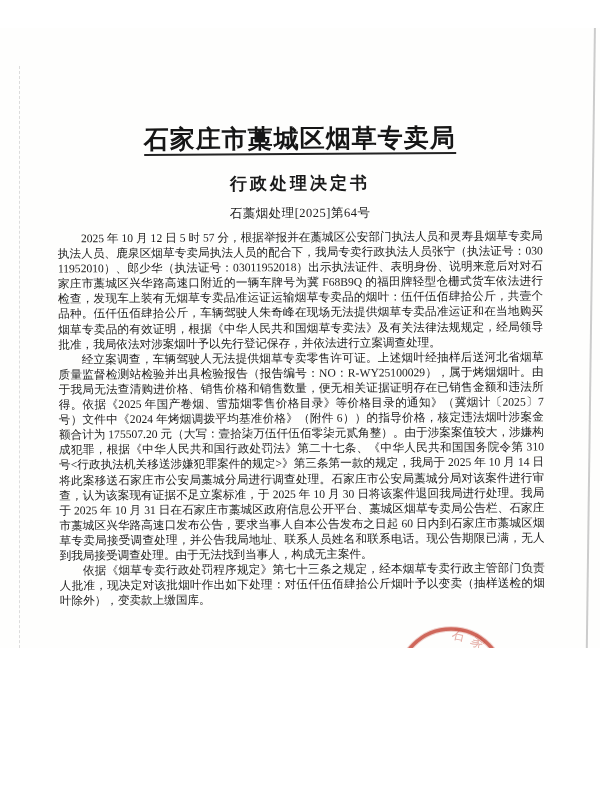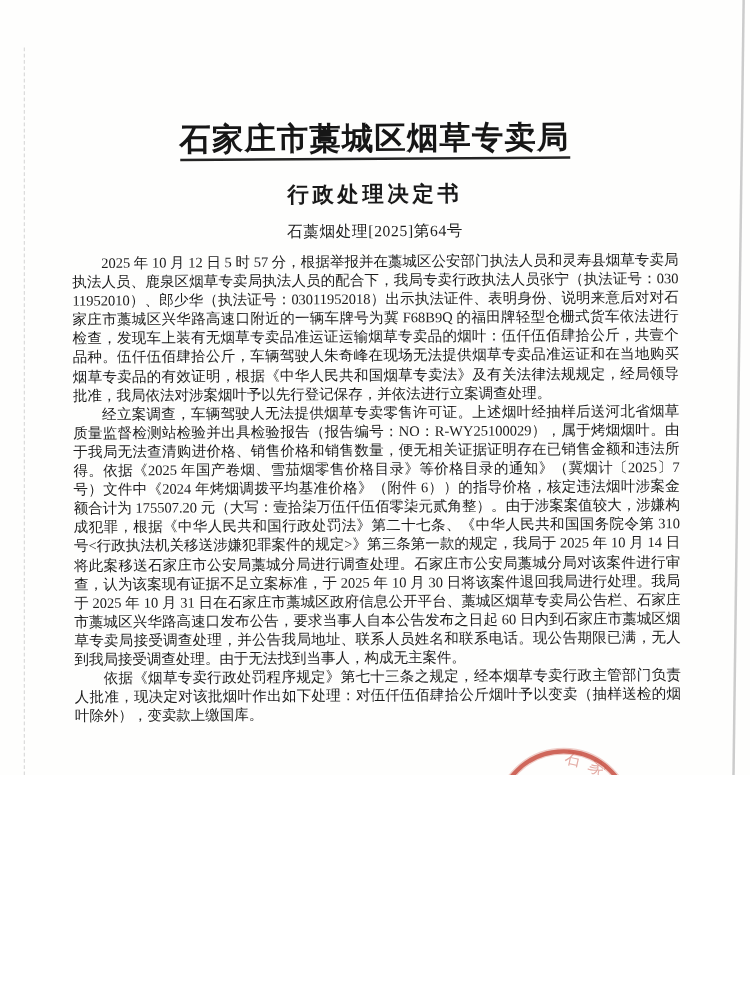--- a/index.html
+++ b/index.html
@@ -1,19 +1,19 @@
 <!DOCTYPE html>
 <html><head>
 <meta charset="utf-8">
 <style>
   html,body { margin:0; padding:0; background:#ffffff; }
   .page {
     position:relative; width:600px; height:620px;
     background:#fefefdff; overflow:hidden;
-    font-family:"Liberation Serif", serif; color:#1c1c1c;
+    font-family:"Liberation Serif", serif; color:#1c1c1c;margin-top:28px;
   }
   
   .left-crease {
     position:absolute; left:19px; top:38px; height:662px; width:0;
     border-left:1px dashed #dcdcdc;
   }
   .right-edge {
     position:absolute; left:594px; top:-6px; width:2px; height:812px;
     background:#cccccc; transform:rotate(0.75deg); transform-origin:top center;
   }

